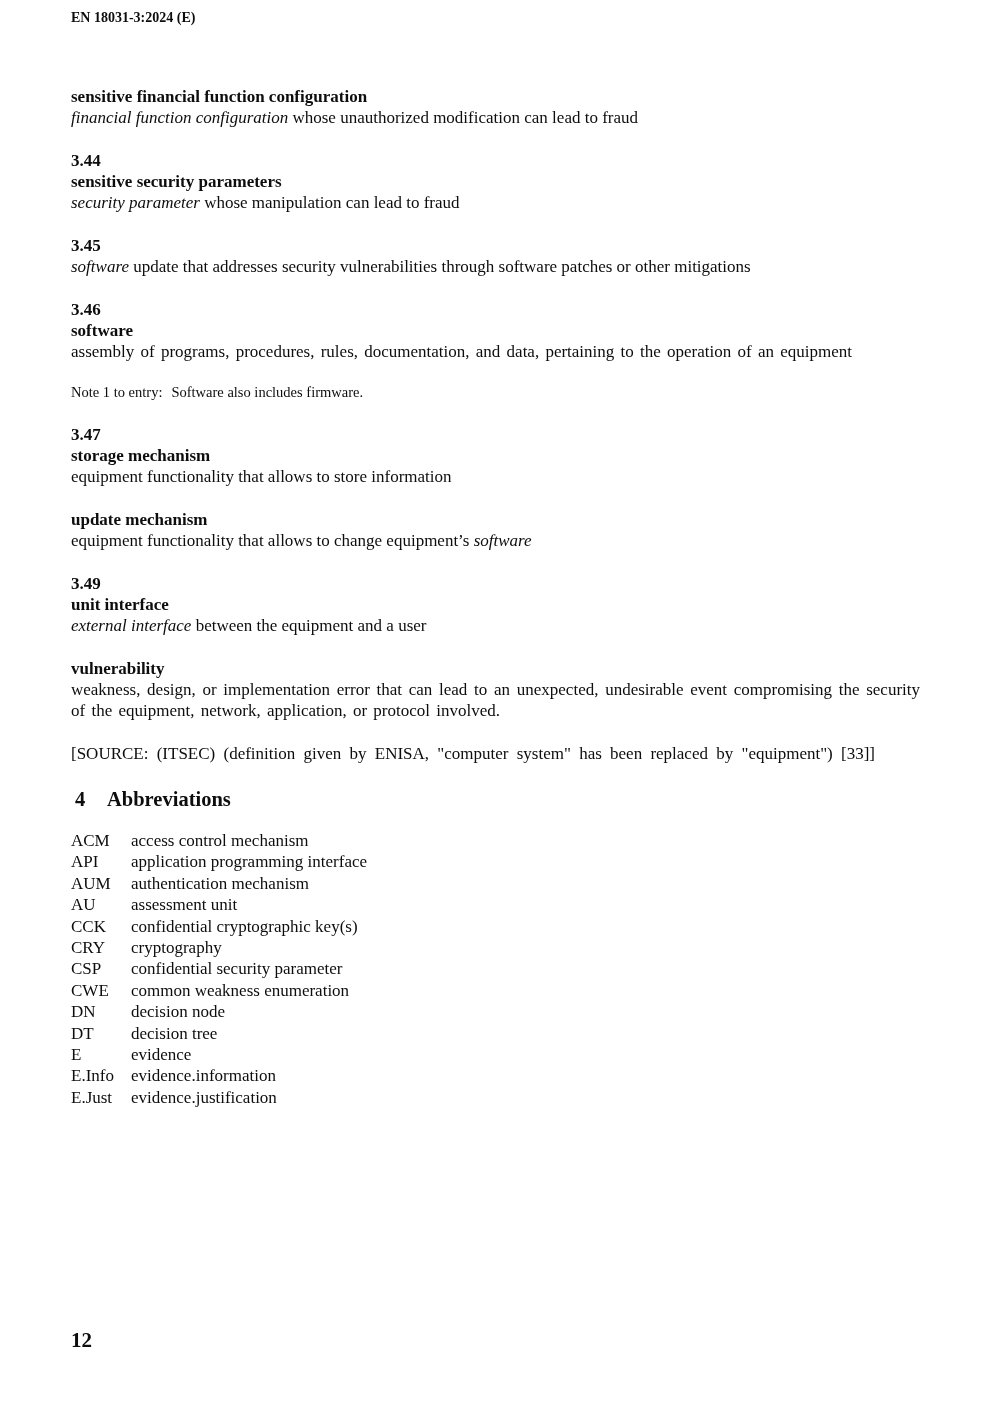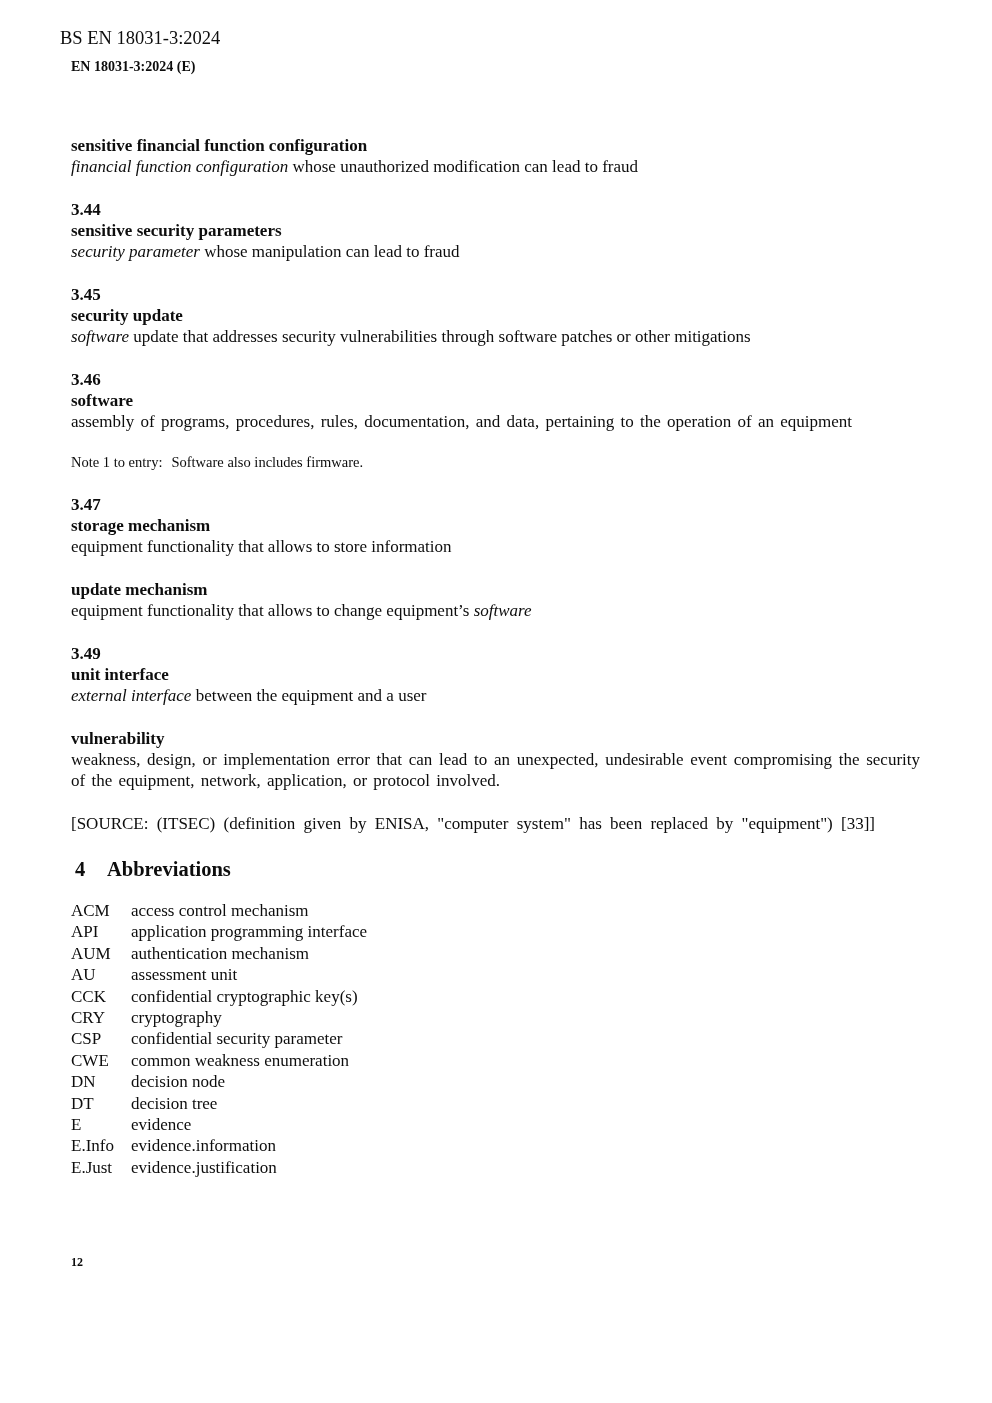--- a/index.html
+++ b/index.html
@@ -51,50 +51,48 @@
     font-weight: bold;
   }
   .abbr-heading .hnum { display: inline-block; width: 32px; }
   .abbr-list { margin-top: 17px; }
   .abbr-row { display: flex; line-height: 21.4px; }
   .abbr-key { width: 60px; flex: 0 0 60px; }
   .abbr-term { flex: 1; }
   .page-num {
     position: absolute;
     left: 71px;
-    top: 1252px;
+    top: 1330px;
     font-weight: bold;
-    font-size: 12px;
+    font-size: 21px;
     line-height: 21px;
   }
 </style>
 </head>
 <body>
 
 <div class="page">
 
-  <div class="hdr1">BS EN 18031-3:2024</div>
   <div class="hdr2">EN 18031-3:2024 (E)</div>
 
   <div class="content">
 
     <section class="defsec">
       <p class="defterm">sensitive financial function configuration</p>
       <p class="defbody"><i>financial function configuration</i><span> whose unauthorized modification can lead to fraud</span><i></i></p>
     </section>
 
     <section class="defsec">
       <p class="defnum">3.44</p>
       <p class="defterm">sensitive security parameters</p>
       <p class="defbody"><i>security parameter</i><span> whose manipulation can lead to fraud</span><i></i></p>
     </section>
 
     <section class="defsec">
       <p class="defnum">3.45</p>
-      <p class="defterm">security update</p>
       <p class="defbody"><i>software</i><span> update that addresses security vulnerabilities through software patches or other mitigations</span><i></i></p>
     </section>
 
     <section class="defsec">
       <p class="defnum">3.46</p>
       <p class="defterm">software</p>
       <p class="defbody justify"><i></i><span>assembly of programs, procedures, rules, documentation, and data, pertaining to the operation of an equipment</span><i></i></p>
       <p class="note"><span>Note 1 to entry:</span><span class="note-text">Software also includes firmware.</span></p>
     </section>
 

